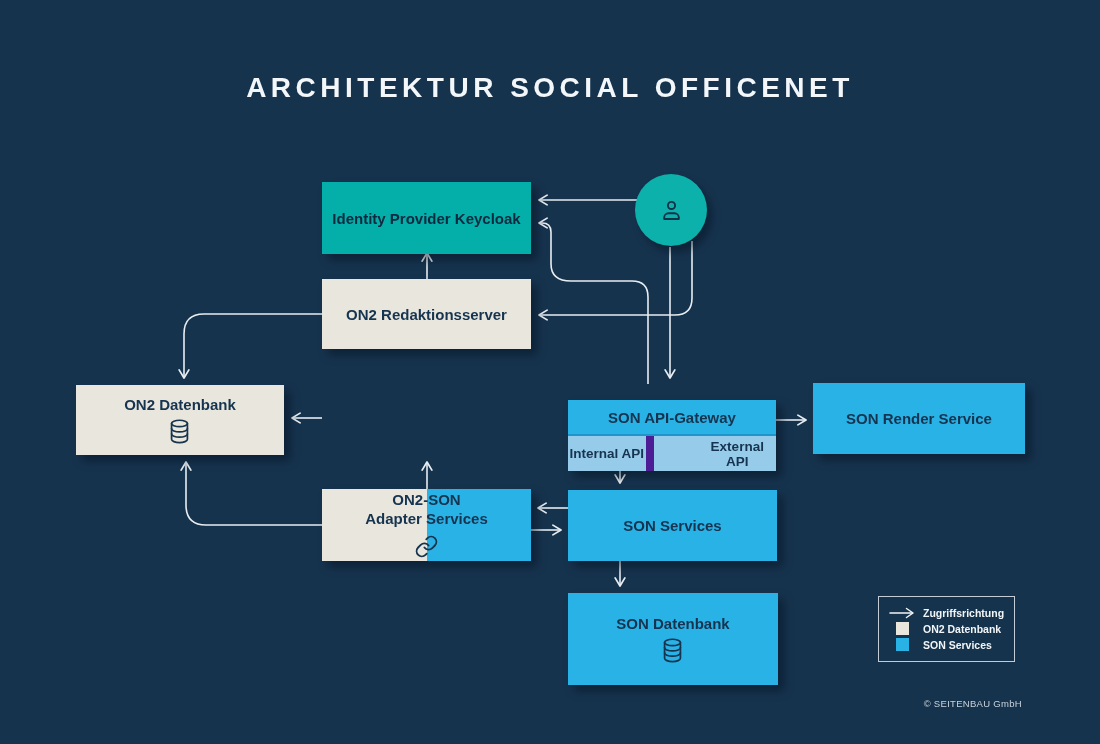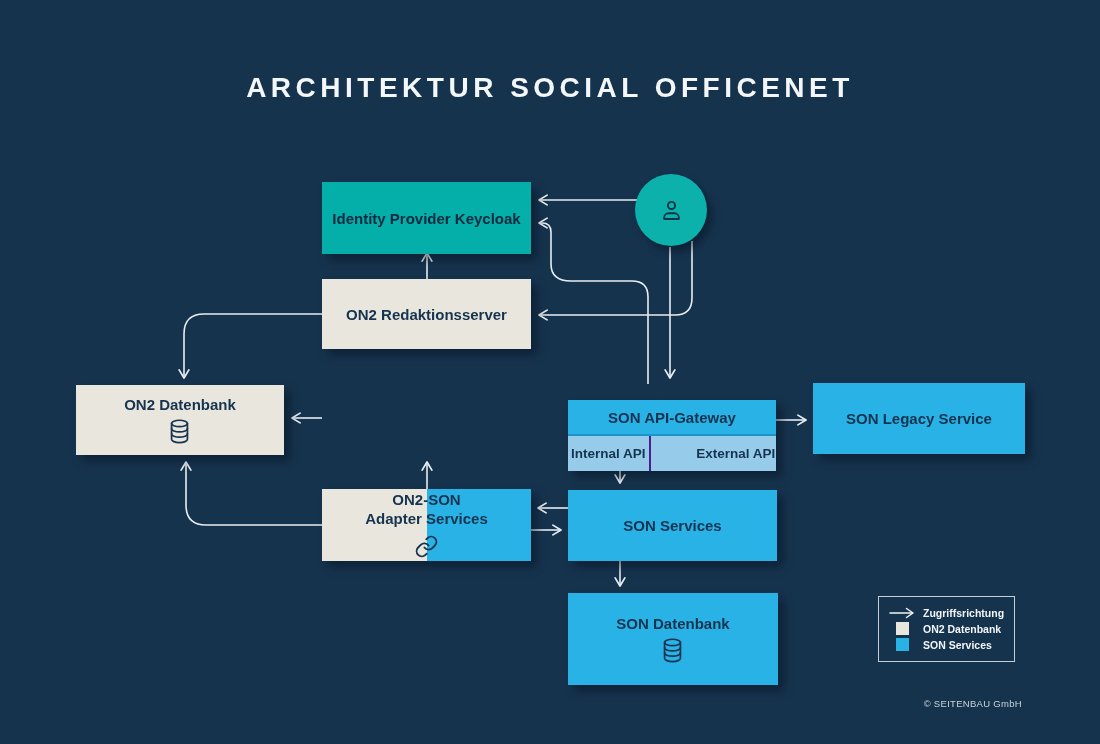--- a/index.html
+++ b/index.html
@@ -27,21 +27,21 @@
   .icon{display:inline-flex;align-items:center;justify-content:center;}
   
   .b-keycloak{left:322px;top:174px;width:209px;height:72px;}
   .b-redaktion{left:322px;top:279px;width:209px;height:70px;}
   .b-on2db{left:76px;top:385px;width:208px;height:70px;}
   .b-legacy{left:322px;top:385px;width:209px;height:70px;}
   .b-gateway{left:568px;top:384px;width:208px;height:71px;flex-direction:column;align-items:stretch;justify-content:flex-start;padding:0;margin-top:16px;}
   .gw-title{flex:1;display:flex;align-items:center;justify-content:center;}
   .gw-row{display:flex;height:35px;border-top:2px solid #1F95CB;}
   .gw-cell{flex:1;background:#96CBEA;display:flex;align-items:center;justify-content:center;font-size:13.5px;}
-  .gw-cell + .gw-cell{border-left:2px solid #4c1d95;padding-left:45px;}
+  .gw-cell + .gw-cell{border-left:8px solid #4c1d95;padding-left:45px;}
   .b-render{left:813px;top:383px;width:212px;height:71px;}
   .b-adapter{left:322px;top:489px;width:209px;height:72px;
     background:linear-gradient(to right,#E9E6DD 0 50%,#29B2E6 50% 100%);}
   .adapter-text{line-height:1.25;}
   .b-sonservices{left:568px;top:490px;width:209px;height:71px;}
   .b-sondb{left:568px;top:593px;width:210px;height:92px;}
   .user-circle{
     position:absolute;left:635px;top:174px;width:72px;height:72px;border-radius:50%;
     background:#0CB1AC;display:flex;align-items:center;justify-content:center;
     box-shadow:5px 6px 9px rgba(3,14,26,0.45);
@@ -129,21 +129,21 @@
 
   <div class="box blue b-gateway">
     <div class="gw-title">SON API-Gateway</div>
     <div class="gw-row">
       <div class="gw-cell">Internal API</div>
       <div class="gw-cell">External API</div>
     </div>
   </div>
 
   <div class="box blue b-render">
-    <span>SON Legacy Service</span>
+    <span>SON Render Service</span>
   </div>
 
   <div class="box b-adapter">
     <span class="lbl">
       <span class="adapter-text">
         <span>ON2-SON</span><br>
         <span>Adapter Services</span>
       </span>
       <span class="icon">
         <svg class="glyph" width="25" height="25" viewBox="0 0 24 24" fill="none" stroke="#16344F" stroke-width="1.8" stroke-linecap="round" stroke-linejoin="round">

